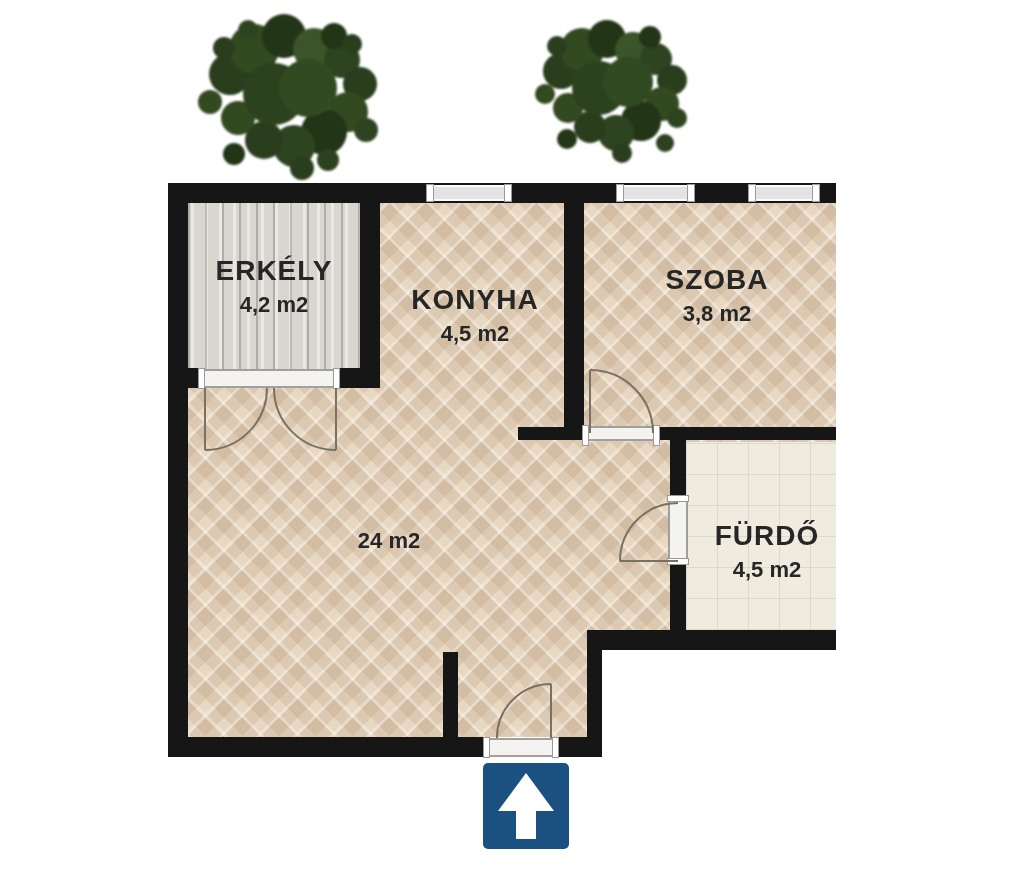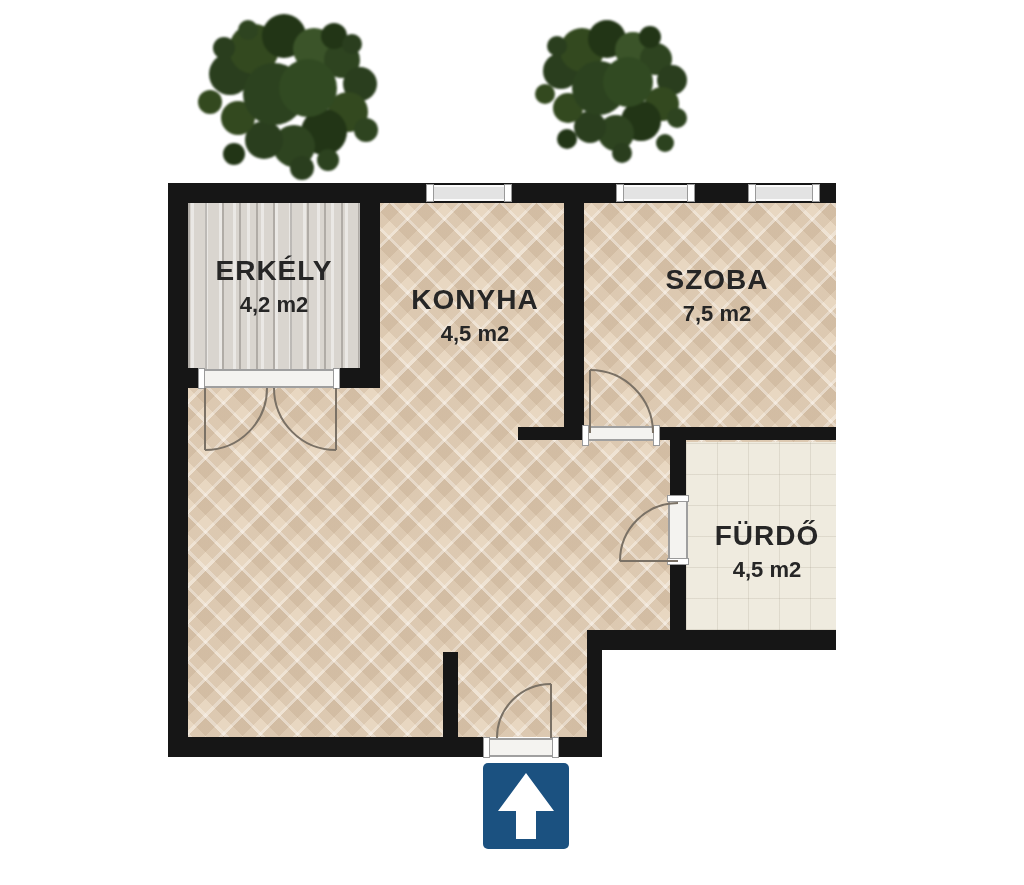--- a/index.html
+++ b/index.html
@@ -176,23 +176,24 @@
   <div class="room-label" style="left:274px;top:287px">
     <div class="nm">ERKÉLY</div>
     <div class="ar">4,2 m2</div>
   </div>
   <div class="room-label" style="left:475px;top:316px">
     <div class="nm">KONYHA</div>
     <div class="ar">4,5 m2</div>
   </div>
   <div class="room-label" style="left:717px;top:296px">
     <div class="nm">SZOBA</div>
-    <div class="ar">7,5 m2</div>
+    <div class="ar">3,8 m2</div>
   </div>
   <div class="room-label" style="left:389px;top:540px">
+    <div class="ar">24 m2</div>
   </div>
   <div class="room-label" style="left:767px;top:552px">
     <div class="nm">FÜRDŐ</div>
     <div class="ar">4,5 m2</div>
   </div>
 
   <div class="sign">
     <svg width="86" height="86" viewBox="0 0 86 86">
       <polygon points="43,10 15,48 33,48 33,76 53,76 53,48 71,48" fill="#ffffff"></polygon>
     </svg>

